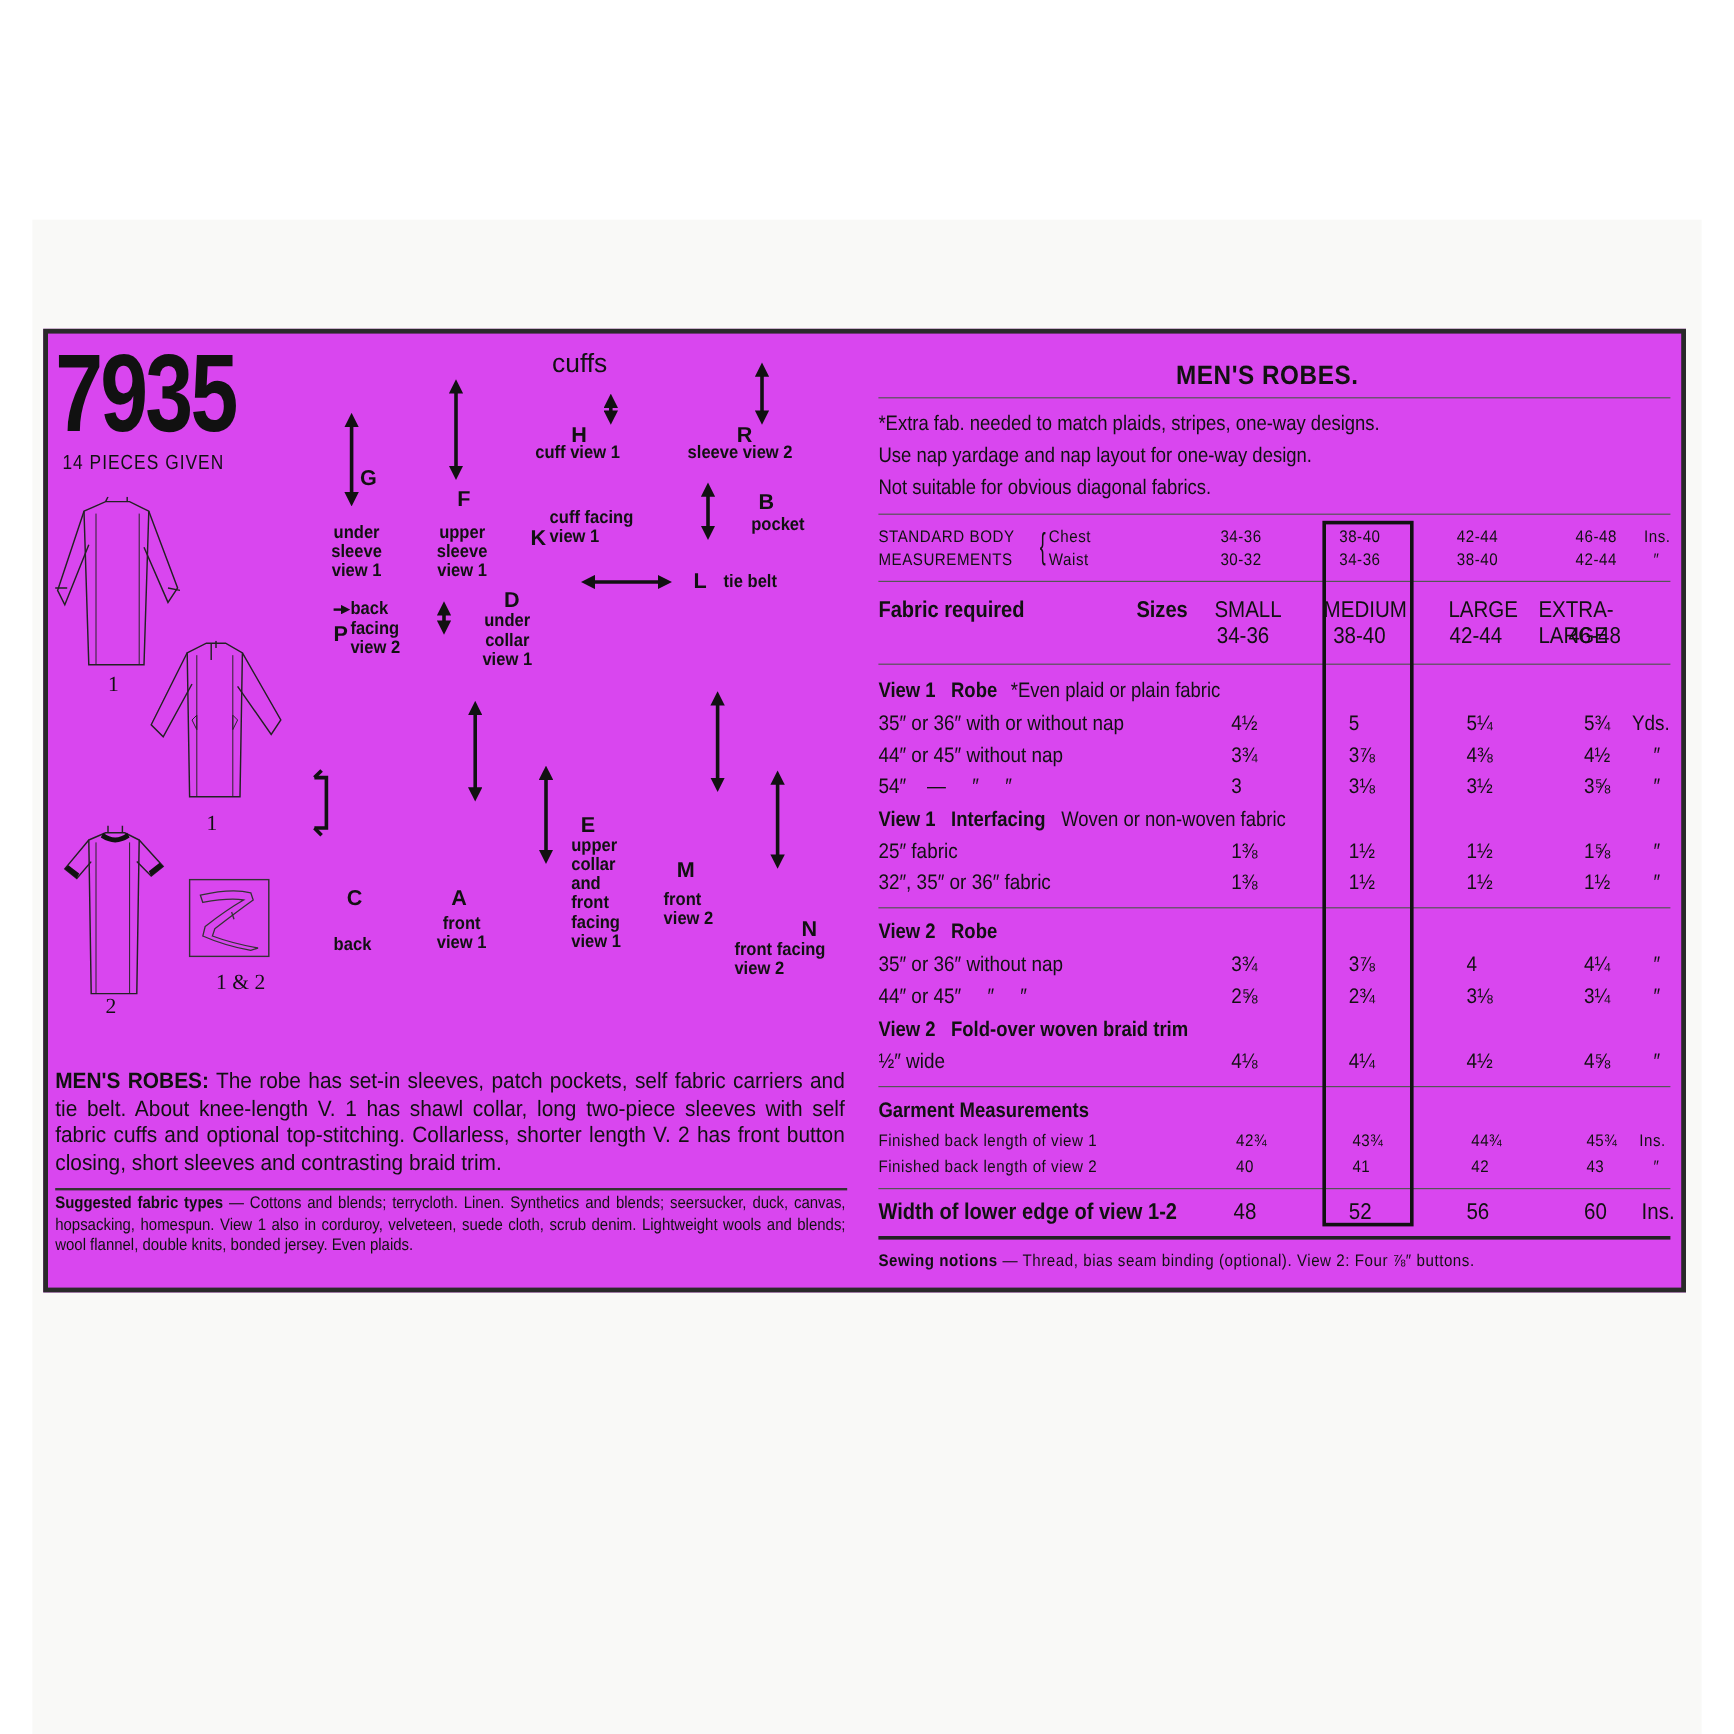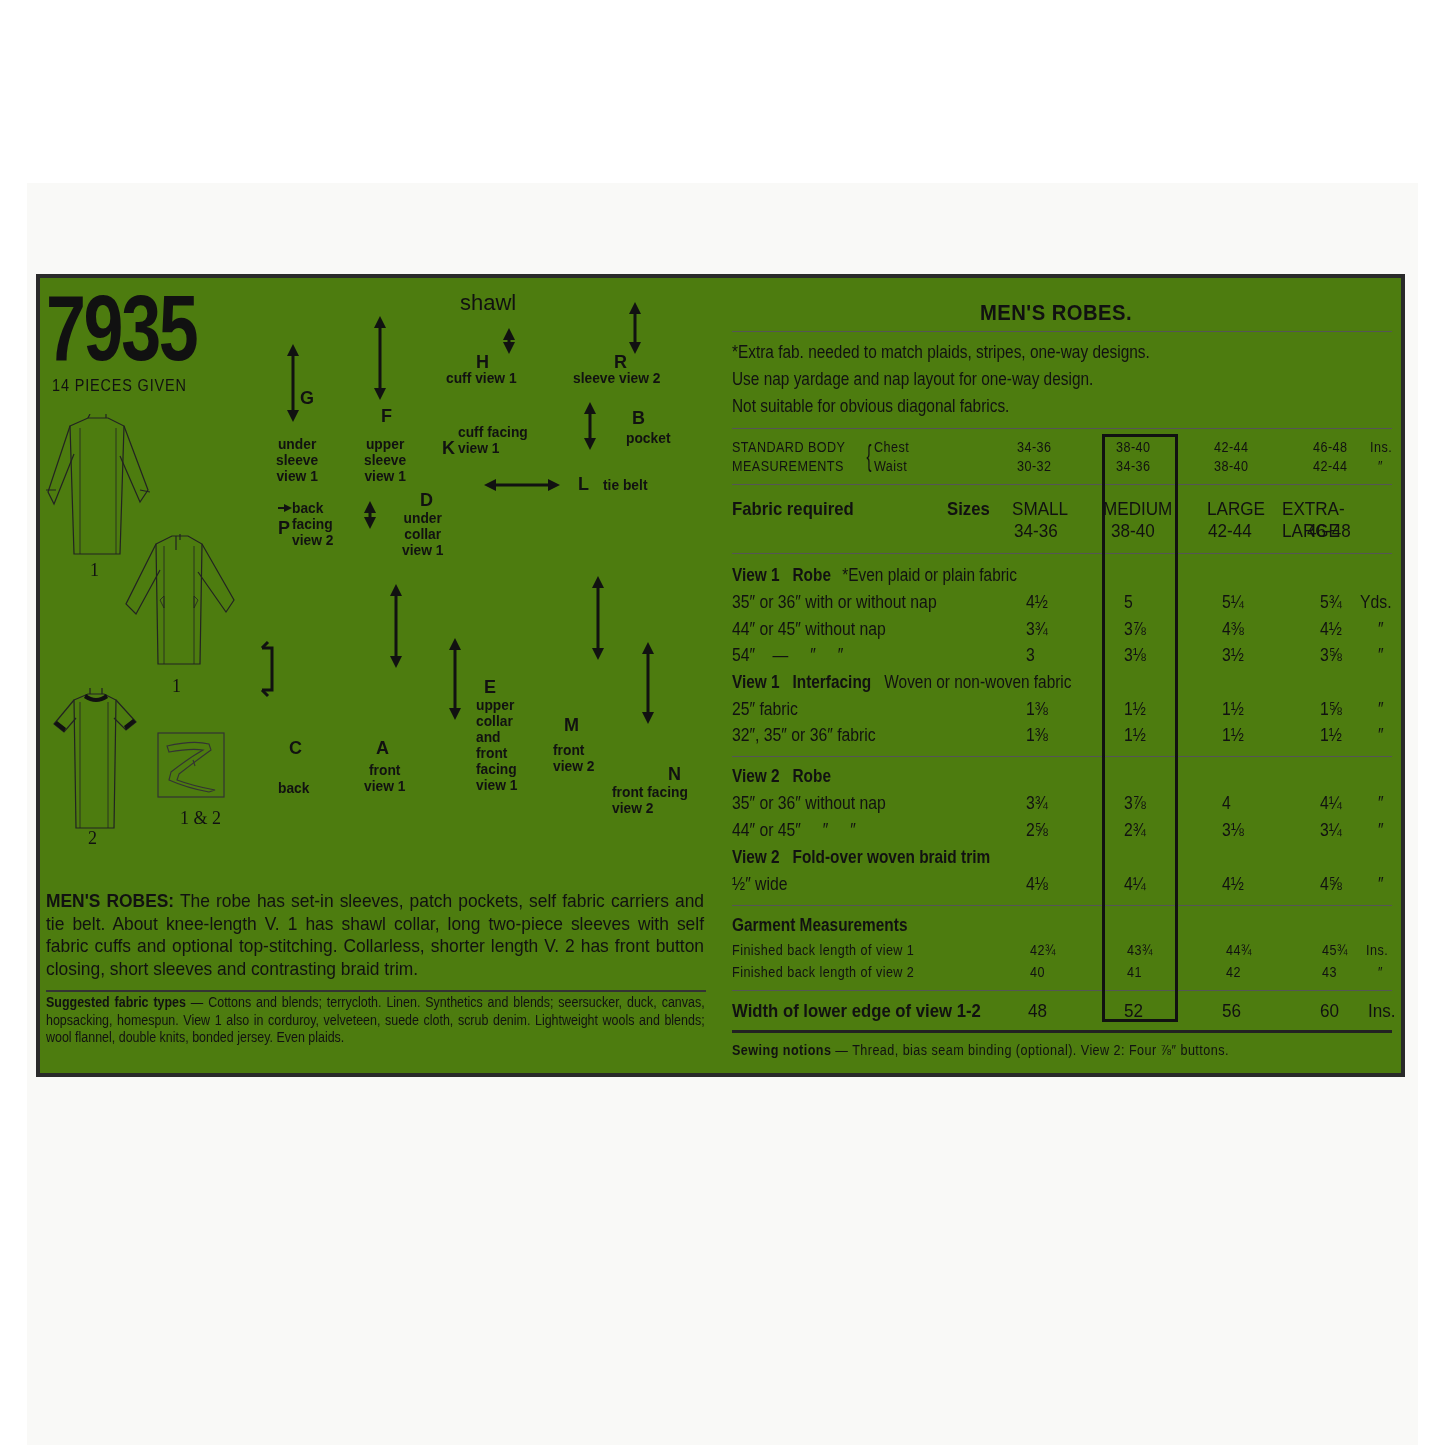--- a/index.html
+++ b/index.html
@@ -1,20 +1,20 @@
 <!DOCTYPE html>
 <html><head>
 <meta charset="utf-8">
 <style>
   html, body { margin:0; padding:0; }
   body { width:1445px; height:1445px; background:#ffffff; position:relative; overflow:hidden;
          font-family:"Liberation Sans", sans-serif; color:#111; }
   .panel { position:absolute; left:27px; top:183px; width:1391px; height:1262px; background:#f9f9f7; }
   .frame { position:absolute; left:36px; top:274px; width:1361px; height:795px;
-           border:4px solid #2a2a2a; background:#4d7c0f; }
+           border:4px solid #2a2a2a; background:#d946ef; }
   .abs { position:absolute; }
   .bold { font-weight:bold; }
 
   
   .patnum { left:6px; top:4px; font-size:92px; font-weight:bold; letter-spacing:-3px;
             transform:scaleX(0.78); transform-origin:left top; line-height:1; }
   .pieces { left:12px; top:98px; font-size:17px; transform:scaleX(0.85); transform-origin:left top; letter-spacing:1px; }
   .robe-title { left:420px; top:12px; font-size:22px; }
 
   .plabel { font-size:15px; font-weight:bold; line-height:16px; text-align:center; transform:scaleX(0.92); transform-origin:left top; }
@@ -40,21 +40,21 @@
 </style>
 </head>
 <body>
 
 <div class="panel"></div>
 
 <div class="frame">
 
   <div class="abs patnum">7935</div>
   <div class="abs pieces">14 PIECES GIVEN</div>
-  <div class="abs robe-title">shawl</div>
+  <div class="abs robe-title">cuffs</div>
 
   <svg class="abs" style="left:0;top:136px" width="120" height="150" viewBox="0 0 120 150">
     <g fill="none" stroke="#222" stroke-width="1.2">
       <path d="M30 12 L48 4 L68 4 L84 12 L80 140 L34 140 Z"></path>
       <path d="M48 4 L50 0 M66 4 L66 0"></path>
       <path d="M30 12 L8 78 L14 90 L34 40"></path>
       <path d="M84 12 L108 76 L100 88 L80 42"></path>
       <path d="M6 76 L16 76 M100 76 L110 78"></path>
       <path d="M40 14 L40 140 M76 14 L76 140" stroke-width="0.8"></path>
     </g>

